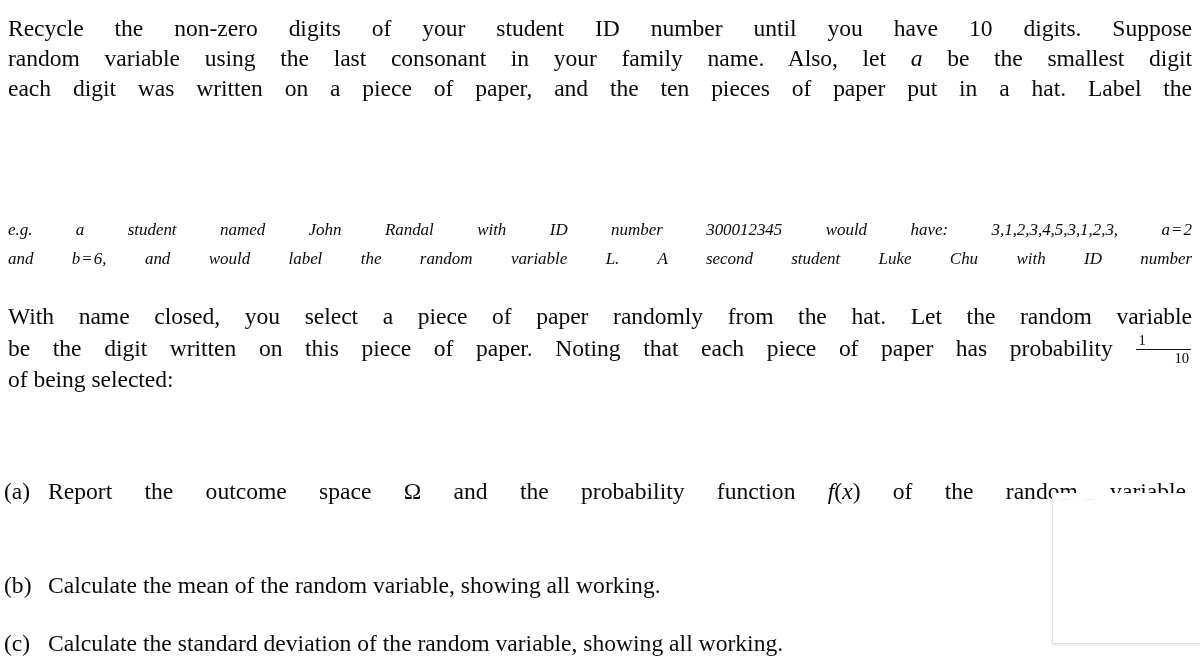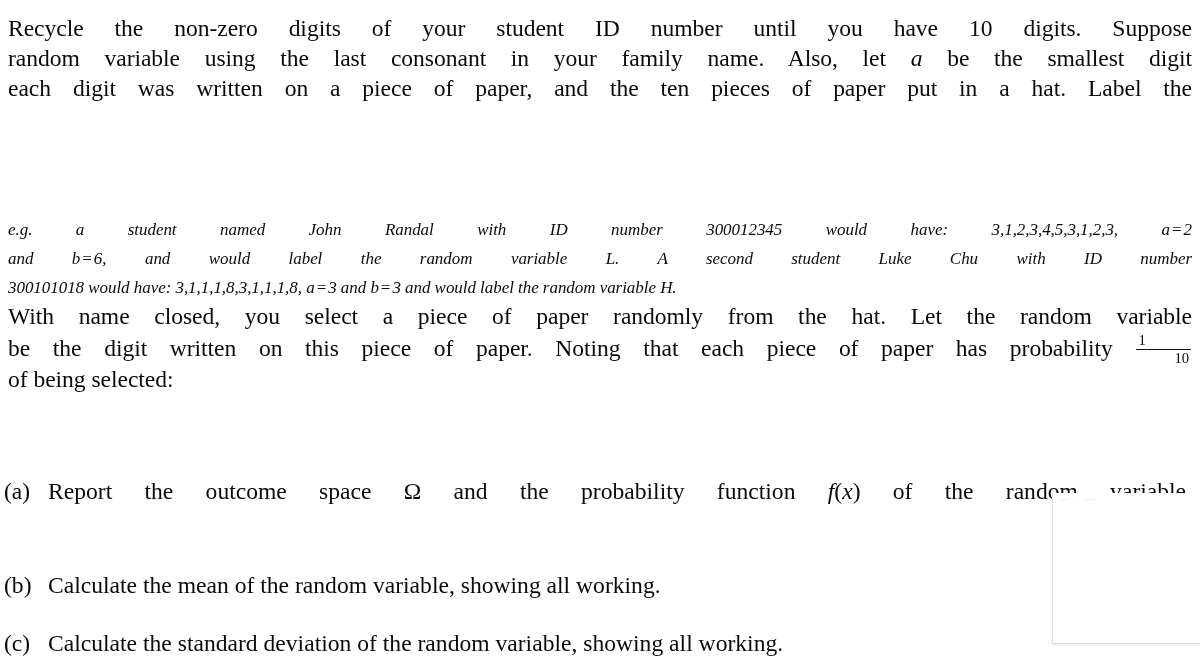--- a/index.html
+++ b/index.html
@@ -162,21 +162,20 @@
 
   <div class="para" id="p1">
     <span class="ln"><span>Recycle the non-zero digits of your student ID number until you have 10 digits.  Suppose</span></span>
     <span class="ln"><span>random variable using the last consonant in your family name. Also, let </span><span class="mi">a</span><span> be the smallest digit</span></span>
     <span class="ln"><span>each digit was written on a piece of paper, and the ten pieces of paper put in a hat. Label the</span></span>
   </div>
 
   <div class="para italic" id="p2">
     <span class="ln"><span>e.g. a student named John Randal with ID number 300012345 would have: 3,1,2,3,4,5,3,1,2,3, </span><span class="mi">a</span><span class="eq">=</span><span>2</span></span>
     <span class="ln"><span>and </span><span class="mi">b</span><span class="eq">=</span><span>6</span><span>, and would label the random variable </span><span class="mi">L</span><span>.  A second student Luke Chu with ID number</span></span>
-    <span class="ln flush"><span>300101018 would have: 3,1,1,1,8,3,1,1,1,8, </span><span class="mi">a</span><span class="eq">=</span><span>3</span><span> and </span><span class="mi">b</span><span class="eq">=</span><span>3</span><span> and would label the random variable </span><span class="mi">H</span><span>.</span></span>
   </div>
 
   <div class="para" id="p3">
     <span class="ln"><span>With name closed, you select a piece of paper randomly from the hat. Let the random variable</span></span>
     <span class="ln"><span>be the digit written on this piece of paper. Noting that each piece of paper has probability </span><span class="frac"><span class="num">1</span><span class="den">10</span></span></span>
     <span class="ln flush"><span>of being selected:</span></span>
   </div>
 
   <div class="item" id="itemA">
     <span class="marker">(a)</span>

